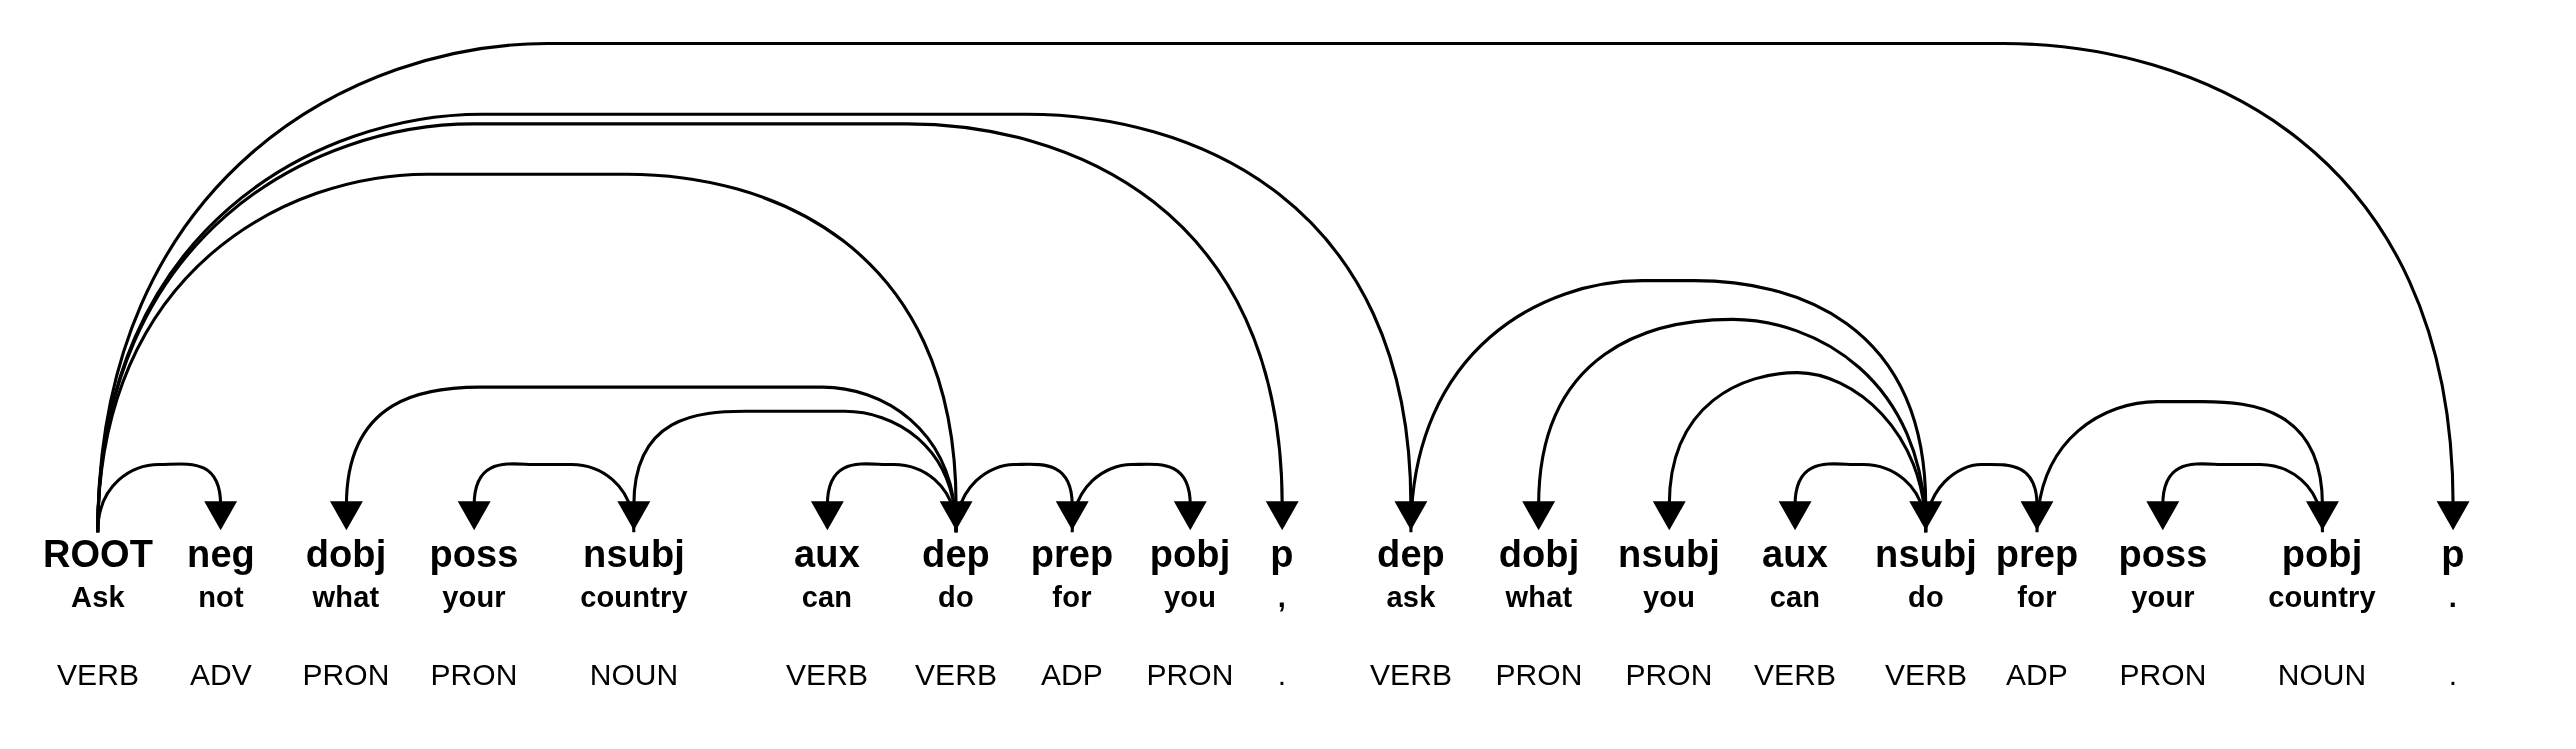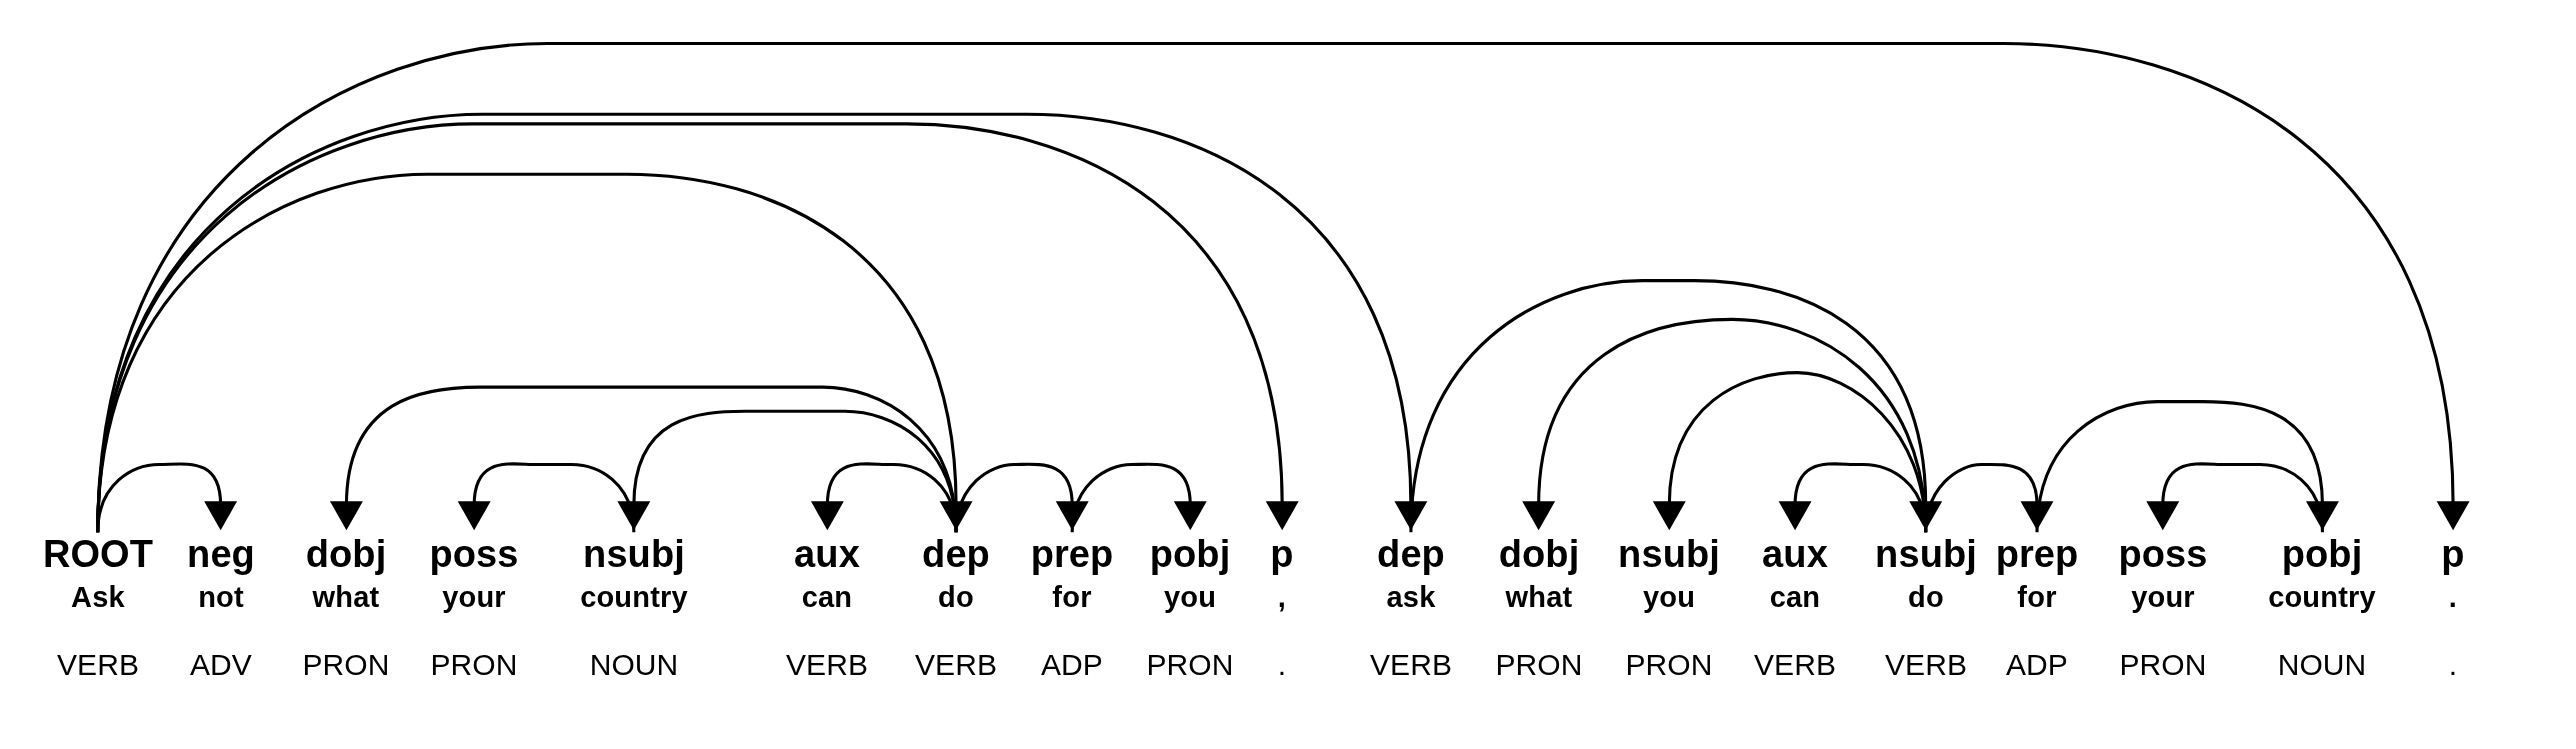--- a/index.html
+++ b/index.html
@@ -65,21 +65,21 @@
     font-weight: 700;
     color: #000000;
     letter-spacing: 0.2px;
   }
   .token .pos-tag {
     display: block;
     font-size: 30px;
     line-height: 39px;
     font-weight: 400;
     color: #000000;
-    margin-top: 24px;
+    margin-top: 34px;
     letter-spacing: 0.1px;
   }
 </style>
 </head>
 <body>
 
 <div id="parse-root">
 
   <svg id="arc-layer" viewBox="0 0 2662 775" preserveAspectRatio="none" xmlns="http://www.w3.org/2000/svg">
     <g id="arc-group">

